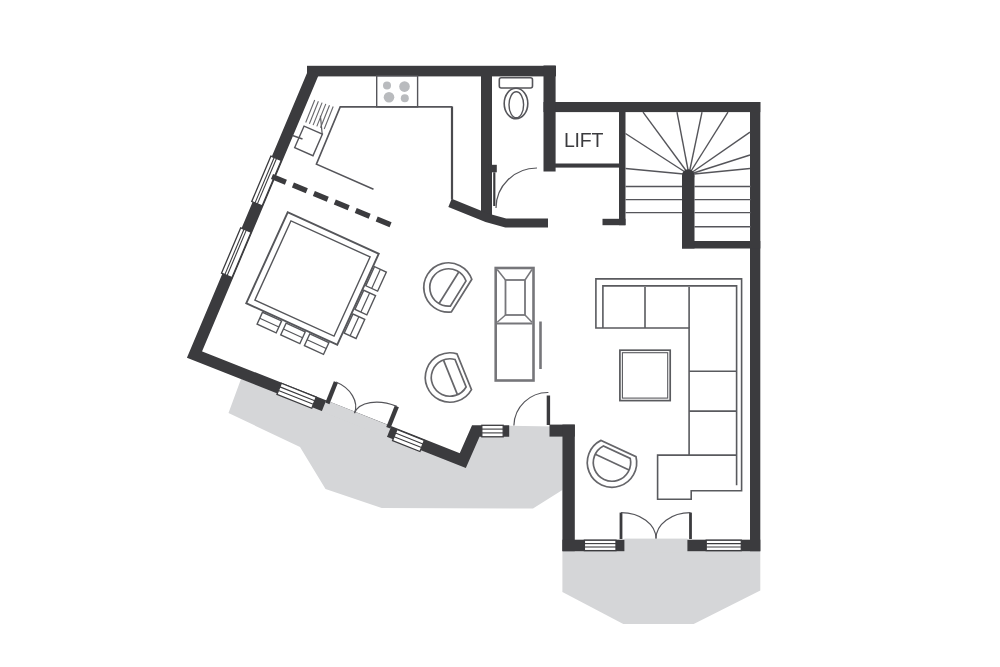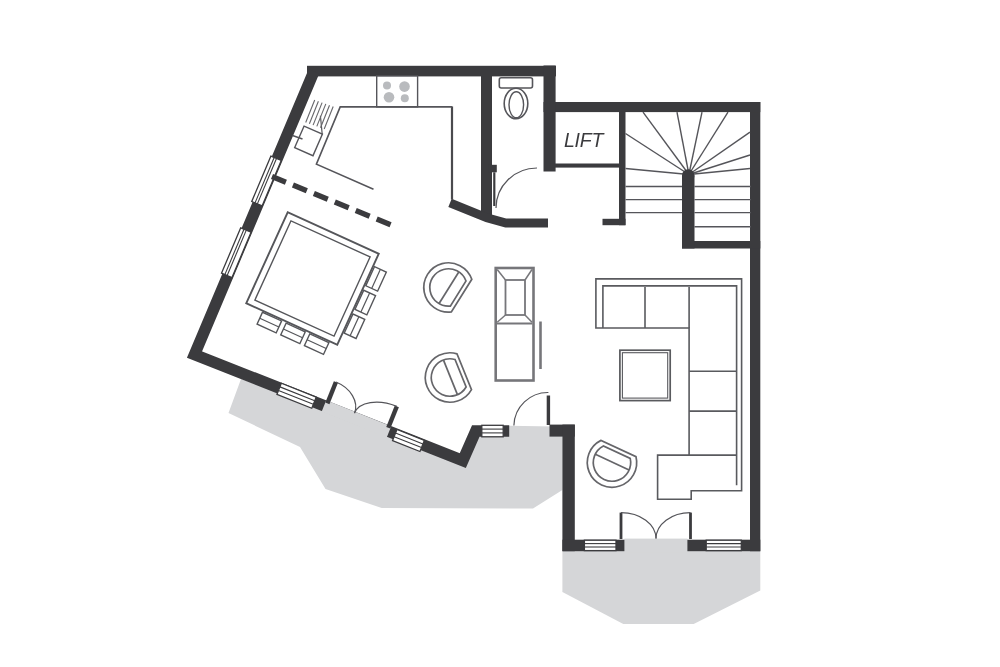--- a/index.html
+++ b/index.html
@@ -1,16 +1,16 @@
 <!DOCTYPE html>
 <html><head>
 <meta charset="utf-8">
 <style>
   html,body{margin:0;padding:0;background:#ffffff;font-family:"Liberation Sans",sans-serif;}
-  .page{position:relative;width:1000px;height:667px;background:#fff;overflow:hidden;font-style:italic;}
+  .page{position:relative;width:1000px;height:667px;background:#fff;overflow:hidden;}
 </style>
 </head>
 <body>
 
 <div class="page">
 <svg width="1000" height="667" viewBox="0 0 1000 667">
 <defs>
 <g id="tubchair">
   <path d="M15.4,-19.3 A24.7,24.7 0 1 0 15.4,19.3 Z" fill="#ffffff" stroke="#66666a" stroke-width="1.7"></path>
   <path d="M11.4,-14.8 A18.7,18.7 0 1 0 11.4,14.8 Z" fill="none" stroke="#66666a" stroke-width="1.7"></path>

